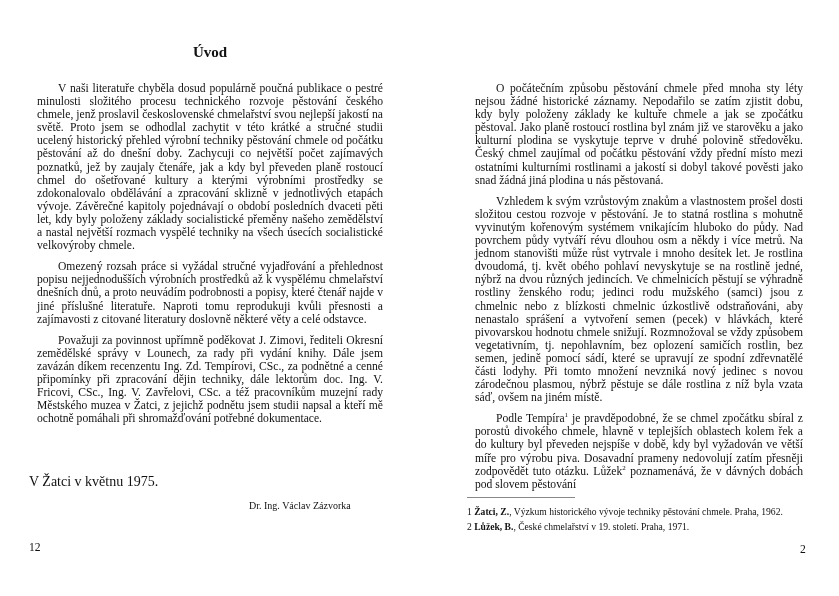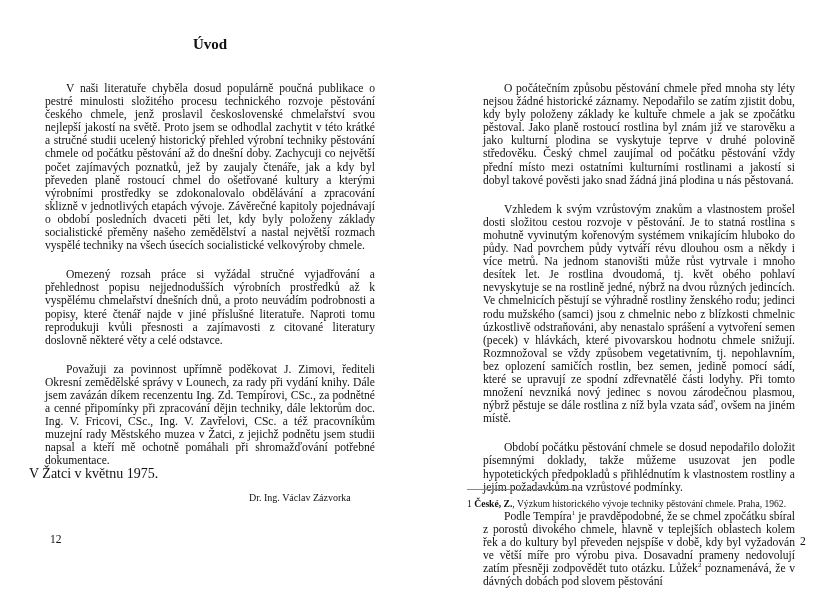--- a/index.html
+++ b/index.html
@@ -1,31 +1,31 @@
 <!DOCTYPE html>
 <html><head>
 <meta charset="utf-8">
 <style>
   html, body { margin:0; padding:0; background:#ffffff; }
   body { width:839px; height:596px; position:relative; overflow:hidden;
          font-family:"Liberation Serif", "DejaVu Serif", serif; color:#111; }
-  .page { position:absolute; top:0; height:540px; }
+  .page { position:absolute; top:8px; height:540px; }
   #left-page { left:0; width:420px; }
   #right-page { left:420px; width:419px; }
   .heading { position:absolute; top:36px; font-weight:bold; font-size:15px; text-align:center; }
   #left-page .heading { left:29px; width:362px; }
   #right-page .heading { left:47px; width:344px; }
   .body { position:absolute; top:66px; font-size:11.6px; line-height:13.1px; text-align:justify; }
   #left-page .body { left:29px; width:362px; }
   #right-page .body { left:47px; width:344px; }
-  .body p { margin:16px; text-indent:21px; text-align:justify; }
+  .body p { margin:8px; text-indent:21px; text-align:justify; }
   .place-date { position:absolute; left:29px; top:466px; font-size:14px; }
   .signature { position:absolute; left:249px; top:492px; font-size:10px; }
   .pagenum { position:absolute; font-size:11.6px; }
-  #left-page .pagenum { left:29px; top:533px;margin-left:21px; }
+  #left-page .pagenum { left:29px; top:533px; }
   #right-page .pagenum { left:380px; top:535px; }
   .fn-rule { position:absolute; left:47px; top:489px; width:108px; height:1px; background:#888; }
   .footnotes { position:absolute; left:47px; top:496px; width:350px; font-size:9.6px; line-height:15px; }
   .fn b { font-weight:bold; }
   sup { font-size:7px; vertical-align:super; line-height:0; }
 </style>
 </head>
 <body>
 
 <div class="page" id="left-page">
@@ -37,21 +37,21 @@
   </div>
   <div class="place-date">V Žatci v květnu 1975.</div>
   <div class="signature">Dr. Ing. Václav Zázvorka</div>
   <div class="pagenum">12</div>
 </div>
 
 <div class="page" id="right-page">
   <div class="body">
     <p>O počátečním způsobu pěstování chmele před mnoha sty léty nejsou žádné historické záznamy. Nepodařilo se zatím zjistit dobu, kdy byly položeny základy ke kultuře chmele a jak se zpočátku pěstoval. Jako planě rostoucí rostlina byl znám již ve starověku a jako kulturní plodina se vyskytuje teprve v druhé polovině středověku. Český chmel zaujímal od počátku pěstování vždy přední místo mezi ostatními kulturními rostlinami a jakostí si dobyl takové pověsti jako snad žádná jiná plodina u nás pěstovaná.</p>
     <p>Vzhledem k svým vzrůstovým znakům a vlastnostem prošel dosti složitou cestou rozvoje v pěstování. Je to statná rostlina s mohutně vyvinutým kořenovým systémem vnikajícím hluboko do půdy. Nad povrchem půdy vytváří révu dlouhou osm a někdy i více metrů. Na jednom stanovišti může růst vytrvale i mnoho desítek let. Je rostlina dvoudomá, tj. květ obého pohlaví nevyskytuje se na rostlině jedné, nýbrž na dvou různých jedincích. Ve chmelnicích pěstují se výhradně rostliny ženského rodu; jedinci rodu mužského (samci) jsou z chmelnic nebo z blízkosti chmelnic úzkostlivě odstraňováni, aby nenastalo sprášení a vytvoření semen (pecek) v hlávkách, které pivovarskou hodnotu chmele snižují. Rozmnožoval se vždy způsobem vegetativním, tj. nepohlavním, bez oplození samičích rostlin, bez semen, jedině pomocí sádí, které se upravují ze spodní zdřevnatělé části lodyhy. Při tomto množení nevzniká nový jedinec s novou zárodečnou plasmou, nýbrž pěstuje se dále rostlina z níž byla vzata sáď, ovšem na jiném místě.</p>
-    <p>Období počátku pěstování chmele se dosud nepodařilo doložit písemnými doklady, takže můžeme usuzovat jen podle hypotetických předpokladů s přihlédnutím k vlastnostem rostliny a jejím požadavkům na vzrůstové podmínky.</p>
     <p><span>Podle Tempíra</span><sup>1</sup><span> je pravděpodobné, že se chmel zpočátku sbíral z porostů divokého chmele, hlavně v teplejších oblastech kolem řek a do kultury byl převeden nejspíše v době, kdy byl vyžadován ve větší míře pro výrobu piva. Dosavadní prameny nedovolují zatím přesněji zodpovědět tuto otázku. Lůžek</span><sup>2</sup><span> poznamenává, že v dávných dobách pod slovem pěstování</span></p>
   </div>
   <div class="fn-rule"></div>
   <div class="footnotes">
-    <div class="fn"><span>1</span> <b>České, Z.</b><span>, Výzkum historického vývoje techniky pěstování chmele. Praha, 1962.</span></div>
+    <div class="fn"><span>1</span> <b>Žatci, Z.</b><span>, Výzkum historického vývoje techniky pěstování chmele. Praha, 1962.</span></div>
+    <div class="fn"><span>2</span> <b>Lůžek, B.</b><span>, České chmelařství v 19. století. Praha, 1971.</span></div>
   </div>
   <div class="pagenum">2</div>
 </div>
 
 </body></html>

